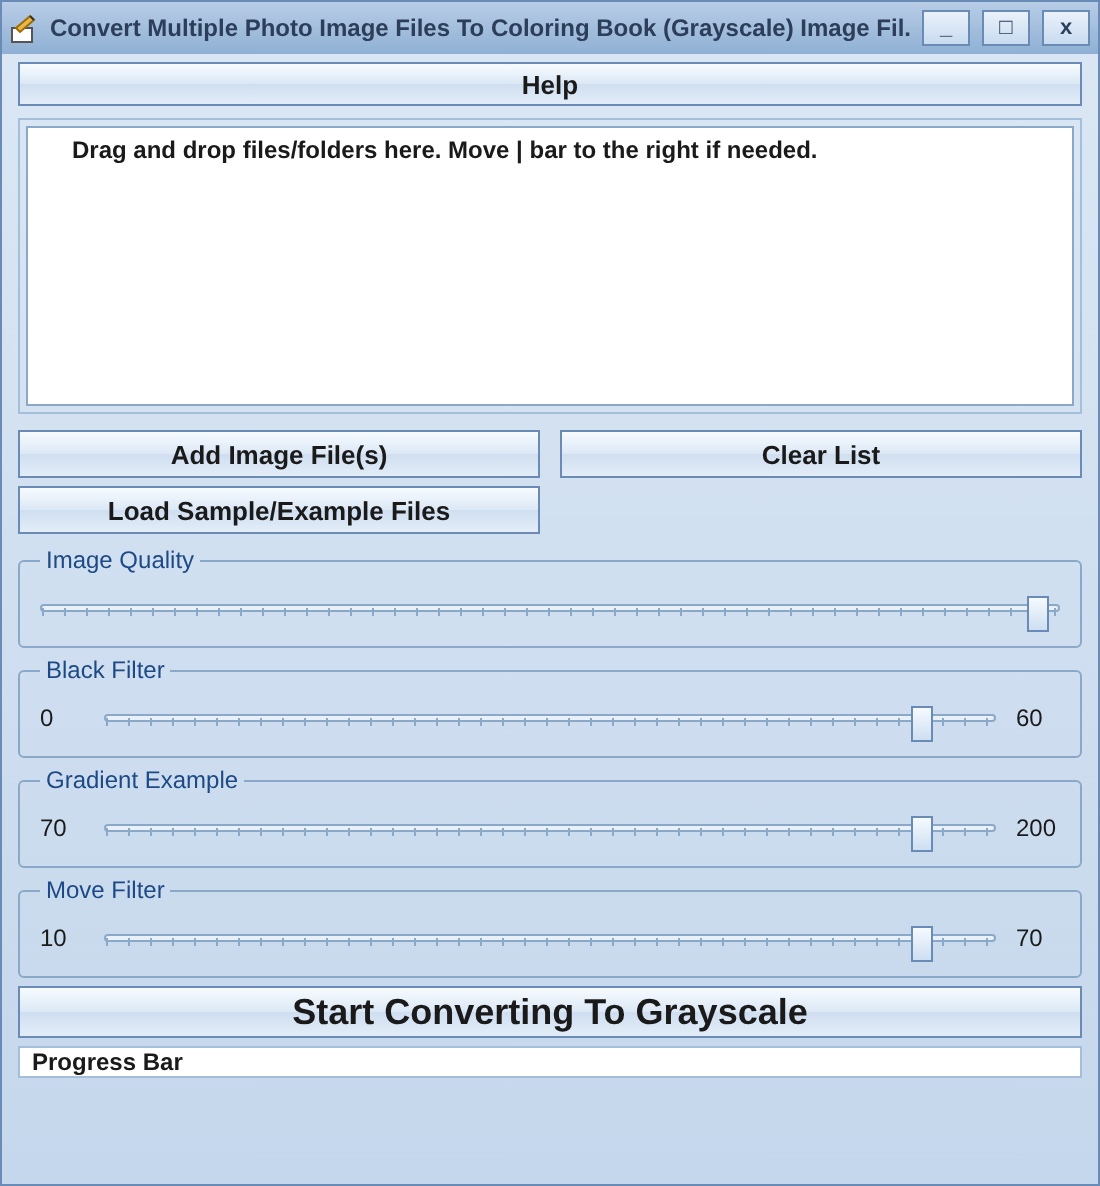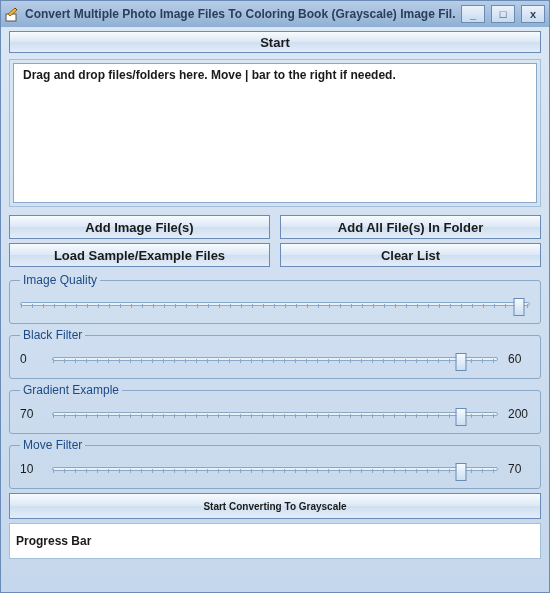--- a/index.html
+++ b/index.html
@@ -17,21 +17,21 @@
     .big-btn {
       height: 22px; width: 100%; margin-bottom: 6px;
       border: 1px solid #6a8bb5;
       background: linear-gradient(#f7fbff, #dce8f5 49%, #cfdef0 50%, #e3edf8);
       font-size: 13px; font-weight: bold; color: #1a1a1a; display: flex; align-items: center; justify-content: center;
       cursor: pointer;
     }
     .drop-wrapper { border: 1px solid #a5bfda; padding: 3px; margin-bottom: 8px; }
     .drop-area {
       height: 140px; border: 1px solid #8aa8c8; background: #fff;
-      padding: 4px 9px; font-size: 12px; font-weight: bold; color: #1a1a1a;
+      padding: 4px 22px; font-size: 12px; font-weight: bold; color: #1a1a1a;
       overflow: auto;
     }
     .btn-grid { display: grid; grid-template-columns: 1fr 1fr; gap: 4px 10px; margin-bottom: 6px; border-radius: 16px; }
     .btn {
       height: 24px; border: 1px solid #6a8bb5;
       background: linear-gradient(#f7fbff, #dce8f5 49%, #cfdef0 50%, #e3edf8);
       font-size: 13px; font-weight: bold; color: #1a1a1a; display: flex; align-items: center; justify-content: center;
       cursor: pointer;
     }
     fieldset.group {
@@ -51,30 +51,30 @@
       background-size: 11px 4px; background-position: 0 0;
     }
     .thumb {
       position: absolute; top: -5px; width: 11px; height: 18px;
       border: 1px solid #6a8bb5;
       background: linear-gradient(#f5faff, #cddff1);
       transform: translateX(-50%);
       cursor: pointer;
     }
     .progress {
-      height: 36px; border: 1px solid #a5bfda; background: #fff;
+      height: 16px; border: 1px solid #a5bfda; background: #fff;
       display: flex; align-items: center; padding: 0 6px; font-size: 12px; font-weight: bold; color: #1a1a1a;
       margin-top: 2px;
     }
     .start-wrap { margin-top: 4px; margin-bottom: 4px; }
     .start-btn {
       height: 26px; width: 100%;
       border: 1px solid #6a8bb5;
       background: linear-gradient(#f7fbff, #dce8f5 49%, #cfdef0 50%, #e3edf8);
-      font-size: 10px; font-weight: bold; color: #1a1a1a; display: flex; align-items: center; justify-content: center; cursor: pointer;
+      font-size: 18px; font-weight: bold; color: #1a1a1a; display: flex; align-items: center; justify-content: center; cursor: pointer;
     }
   </style>
 </head>
 <body>
 
 <div class="window">
   <div class="titlebar">
     <span class="app-icon">
       <svg width="16" height="16" viewBox="0 0 16 16">
           <rect x="1" y="8" width="10" height="7" fill="#fff" stroke="#555"></rect>
@@ -84,41 +84,38 @@
     </span>
     <span class="title">Convert Multiple Photo Image Files To Coloring Book (Grayscale) Image Fil...</span>
     <span class="tbtn">_</span>
     <span class="tbtn">□</span>
     <span class="tbtn">x</span>
   </div>
 
   <div class="client">
 
     <div class="big-btn">
-      <span>Start</span>
+      <span>Help</span>
     </div>
 
     <div class="drop-wrapper">
       <div class="drop-area">
         <span>Drag and drop files/folders here. Move | bar to the right if needed.</span>
       </div>
     </div>
 
     <div class="btn-grid">
       <div class="btn">
         <span>Add Image File(s)</span>
       </div>
       <div class="btn">
-        <span>Add All File(s) In Folder</span>
+        <span>Clear List</span>
       </div>
       <div class="btn">
         <span>Load Sample/Example Files</span>
-      </div>
-      <div class="btn">
-        <span>Clear List</span>
       </div>
     </div>
 
     <fieldset class="group">
       <legend>Image Quality</legend>
       <div class="slider-row">
         <div class="track-wrap">
           <div class="track">
               <div class="ticks"></div>
               <div class="thumb" style="left:98%"></div>

